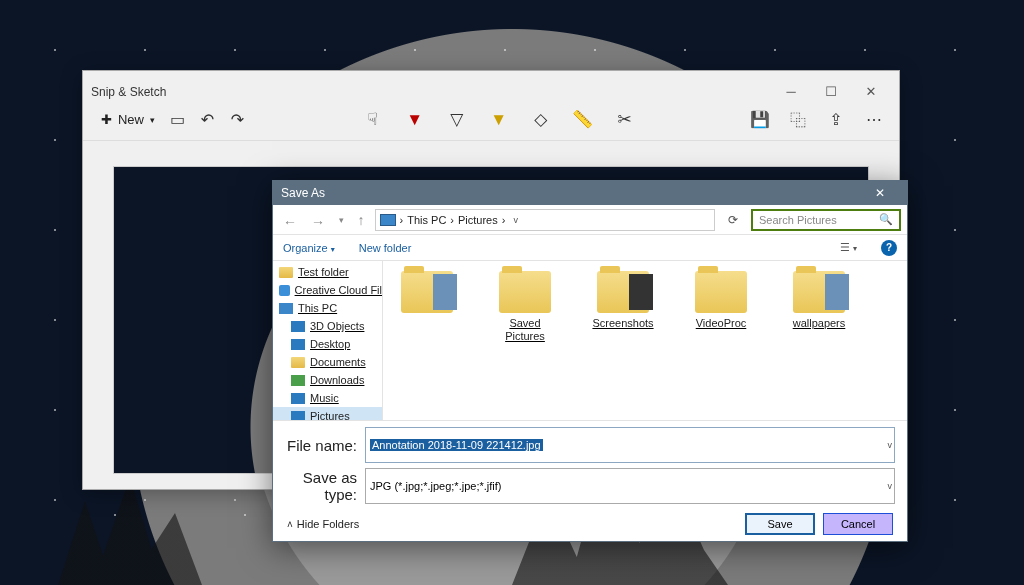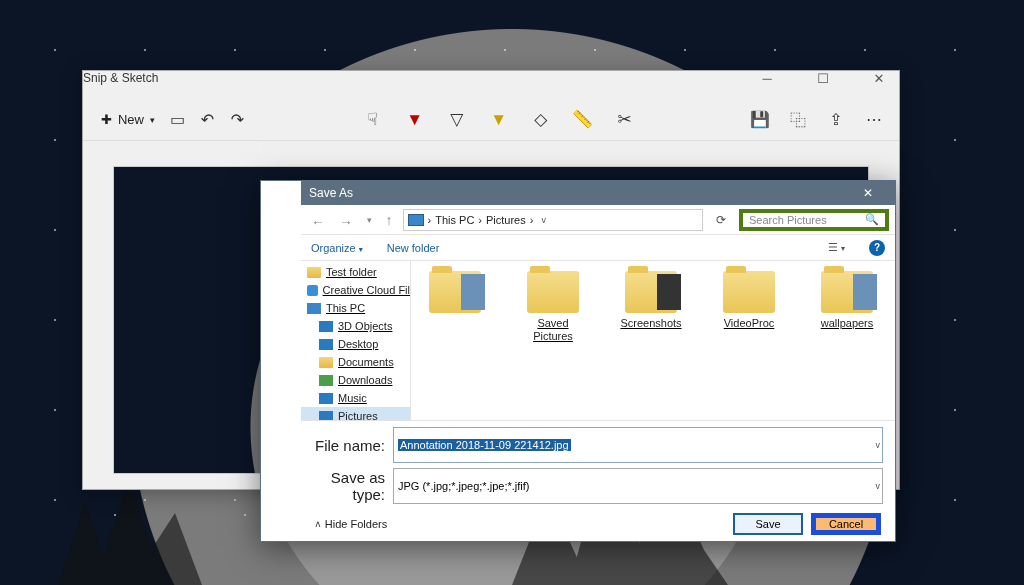--- a/index.html
+++ b/index.html
@@ -20,47 +20,47 @@
   opacity:.5;
 }
 .trees { position:absolute; left:40px; bottom:0; width:180px; height:120px; background:linear-gradient(#111,#111); clip-path: polygon(10% 100%,25% 30%,35% 75%,50% 10%,62% 70%,75% 40%,90% 100%); opacity:.6;}
 .trees2{ position:absolute; left:500px; bottom:0; width:240px; height:140px; background:linear-gradient(#111,#111); clip-path: polygon(5% 100%,20% 35%,32% 80%,45% 0%,58% 70%,72% 25%,85% 75%,95% 100%); opacity:.6;}
 
 
 .snip {
   position: absolute; left: 82px; top: 70px; width: 818px; height: 420px;
   background: #f0f0f0; border: 1px solid #aaa; box-shadow: 0 4px 20px rgba(0,0,0,.3);
 }
-.snip .titlebar { height: 28px; display:flex; align-items:flex-start; padding:0 0; font-size:12px; color:#333;gap:16px; }
+.snip .titlebar { height: 28px; display:flex; align-items:flex-end; padding:0 8px; font-size:12px; color:#333; }
 .snip .titlebar .spacer{flex:1}
 .snip .titlebar .wbtn{width:40px;text-align:center;color:#555;font-size:13px;}
 .snip .toolbar { height: 42px; display:flex; align-items:center; padding:0 10px; border-bottom:1px solid #ddd; background:#f0f0f0;}
 .snip .tbtn { padding:4px 8px; font-size:13px; color:#222; display:flex; align-items:center; gap:6px;}
 .snip .icon-btn{width:30px;height:30px;display:flex;align-items:center;justify-content:center;color:#333;}
 .snip .tools-center{flex:1;display:flex;justify-content:center;gap:12px;}
 .snip .tools-right{display:flex;gap:8px;}
 .snip .pen{font-size:17px;}
 .snip .canvas{position:absolute;left:30px;right:30px;top:95px;bottom:15px;background:#fff;border:1px solid #ccc;overflow:hidden;}
 .snip .canvas .wp{position:absolute;inset:0;background:radial-gradient(circle at 50% 85%, #9a9a9a 0, #9a9a9a 160px, #7b7b7b 161px, #7b7b7b 240px, #0b1526 241px);}
 
 
 .saveas {
-  position:absolute; left:260px; top:180px; width:636px; height:362px;
+  position:absolute; left:272px; top:180px; width:636px; height:362px;
   background:#fff; border:1px solid #5b6f80; box-shadow:0 6px 30px rgba(0,0,0,.5);
-  display:flex; flex-direction:column; font-size:12px;padding-left:40px;
+  display:flex; flex-direction:column; font-size:12px;
 }
 .saveas .dlg-title{height:24px;background:#5b6f80;color:#fff;display:flex;align-items:center;padding:0 8px;font-size:12px;}
 .saveas .dlg-title .spacer{flex:1}
 .saveas .dlg-title .close{width:38px;text-align:center;background:#5b6f80;}
 .saveas .navbar{height:30px;display:flex;align-items:center;padding:0 6px;gap:6px;border-bottom:1px solid #e3e3e3;}
 .saveas .navbar .navbtn{color:#888;padding:0 4px;font-size:14px;}
 .saveas .navbar .crumbs{flex:1;display:flex;align-items:center;border:1px solid #ccc;height:22px;padding:0 4px;gap:4px;font-size:11px;color:#222;background:#fff;}
 .saveas .navbar .crumbs .pc-icon{width:16px;height:12px;background:#3a86c8;border:1px solid #2a5a88;display:inline-block;}
 .saveas .navbar .refresh{border:1px solid transparent;padding:0 6px;color:#555;}
-.saveas .navbar .search{width:150px;height:22px;border:4px solid #4d7c0f;display:flex;align-items:center;padding:0 6px;color:#888;font-size:11px;background:#fff;}
+.saveas .navbar .search{width:150px;height:22px;border:2px solid #4d7c0f;display:flex;align-items:center;padding:0 6px;color:#888;font-size:11px;background:#fff;}
 .saveas .navbar .search .spacer{flex:1}
 .saveas .cmdbar{height:26px;display:flex;align-items:center;padding:0 10px;gap:24px;border-bottom:1px solid #e3e3e3;font-size:11px;color:#1a5fa0;}
 .saveas .cmdbar .spacer{flex:1}
 .saveas .cmdbar .view{color:#555;}
 .saveas .cmdbar .help{width:16px;height:16px;border-radius:50%;background:#0a63ad;color:#fff;display:flex;align-items:center;justify-content:center;font-size:10px;font-weight:bold;}
 .saveas .body{flex:1;display:flex;min-height:0;text-decoration:underline;}
 .saveas .tree{width:110px;border-right:1px solid #e3e3e3;overflow:hidden;font-size:11px;color:#222;padding-top:2px;}
 .saveas .tree .node{display:flex;align-items:center;gap:5px;height:18px;padding-left:6px;white-space:nowrap;}
 .saveas .tree .node.sub{padding-left:18px;}
 .saveas .tree .node.selected{background:#cfe5f6;}
@@ -81,21 +81,21 @@
 .saveas .fitem .thumb .overlay.blue{background:#6b91b8;}
 .saveas .bottom{border-top:1px solid #e3e3e3;padding:6px 12px 4px 12px;}
 .saveas .field{display:flex;align-items:center;gap:8px;margin-bottom:5px;}
 .saveas .field label{width:72px;text-align:right;font-size:15px;color:#222;}
 .saveas .field .ctrl{flex:1;height:36px;border:1px solid #8ba7c2;background:#fff;font-size:11px;display:flex;align-items:center;padding:0 4px;position:relative;}
 .saveas .field .ctrl .sel{background:#1a5fa0;color:#fff;padding:0 2px;}
 .saveas .field .ctrl .dd{position:absolute;right:2px;color:#555;font-size:9px;}
 .saveas .btnrow{display:flex;align-items:center;padding:4px 2px 2px 2px;}
 .saveas .btnrow .hide{font-size:11px;color:#222;display:flex;align-items:center;gap:4px;}
 .saveas .btnrow .spacer{flex:1}
-.saveas .btnrow button{width:70px;height:22px;font-size:11px;background:#fdba74;border:5px solid #1d4ed8;margin-left:8px;}
+.saveas .btnrow button{width:70px;height:22px;font-size:11px;background:#c4b5fd;border:1px solid #1d4ed8;margin-left:8px;}
 .saveas .btnrow button.primary{border:2px solid #1a5fa0;background:#eaf2fb;}
 </style>
 </head>
 <body>
 
 <div class="stars"></div>
 <div class="trees"></div>
 <div class="trees2"></div>
 
 <div class="snip">

